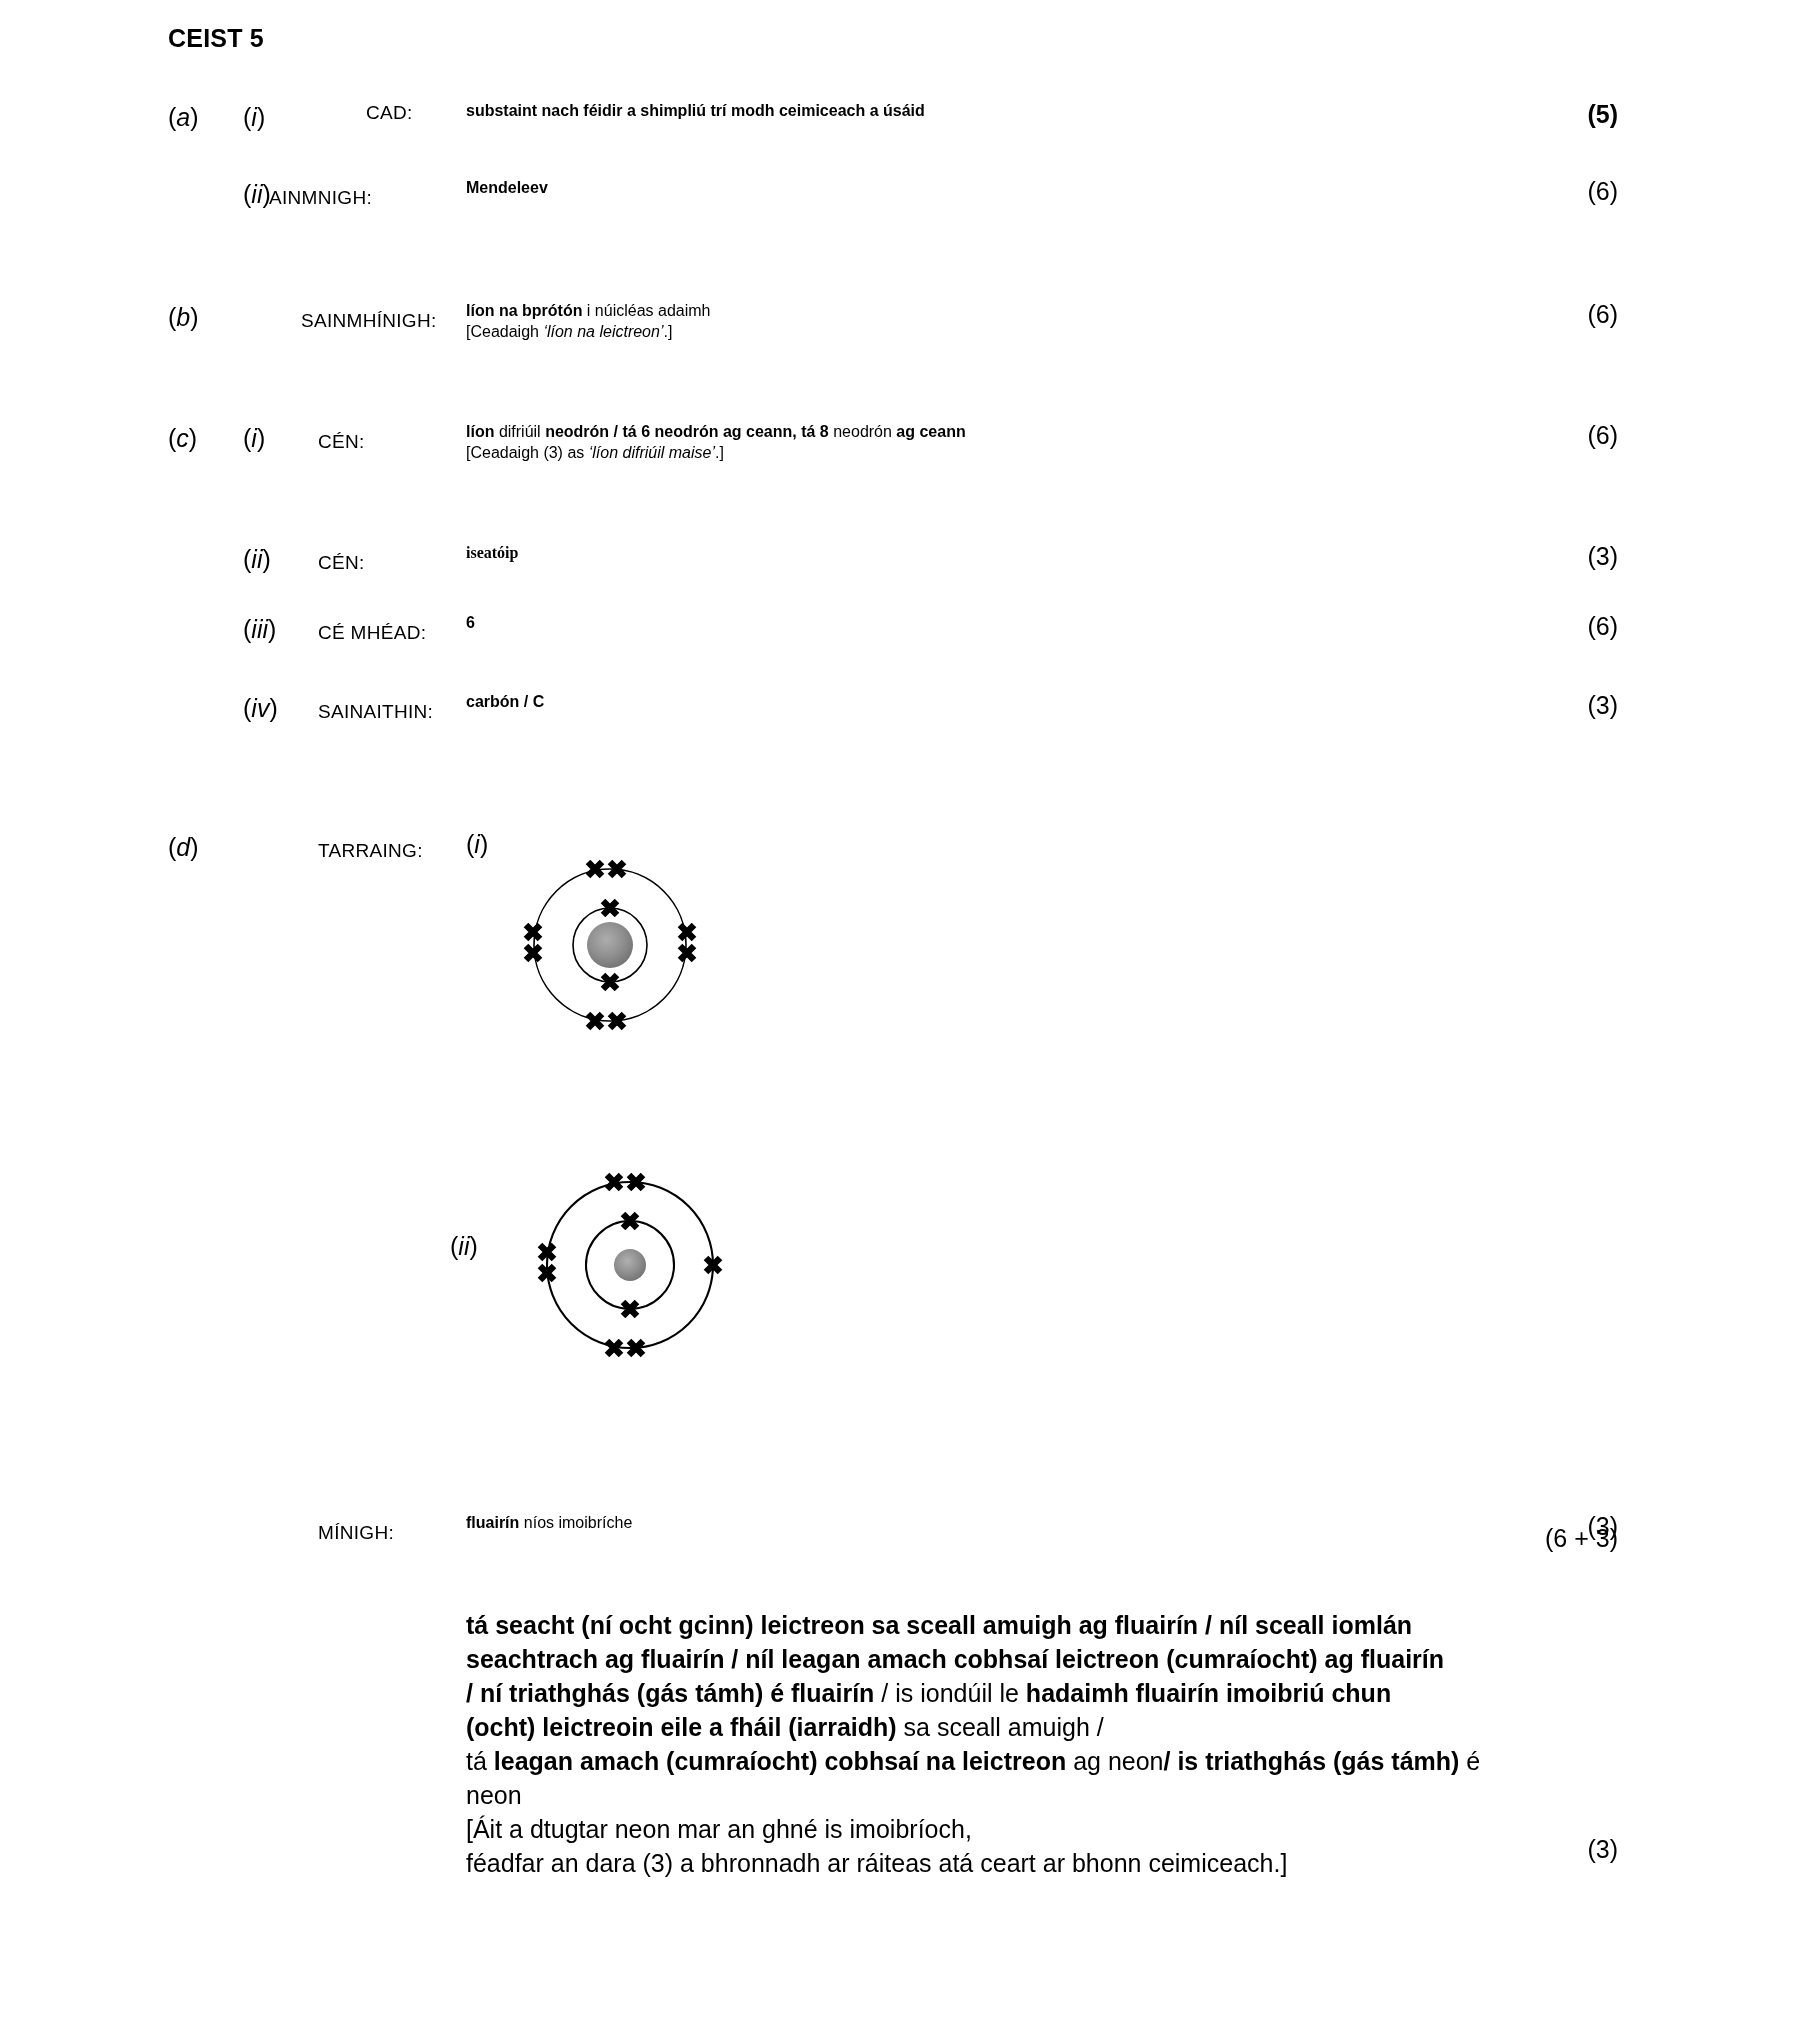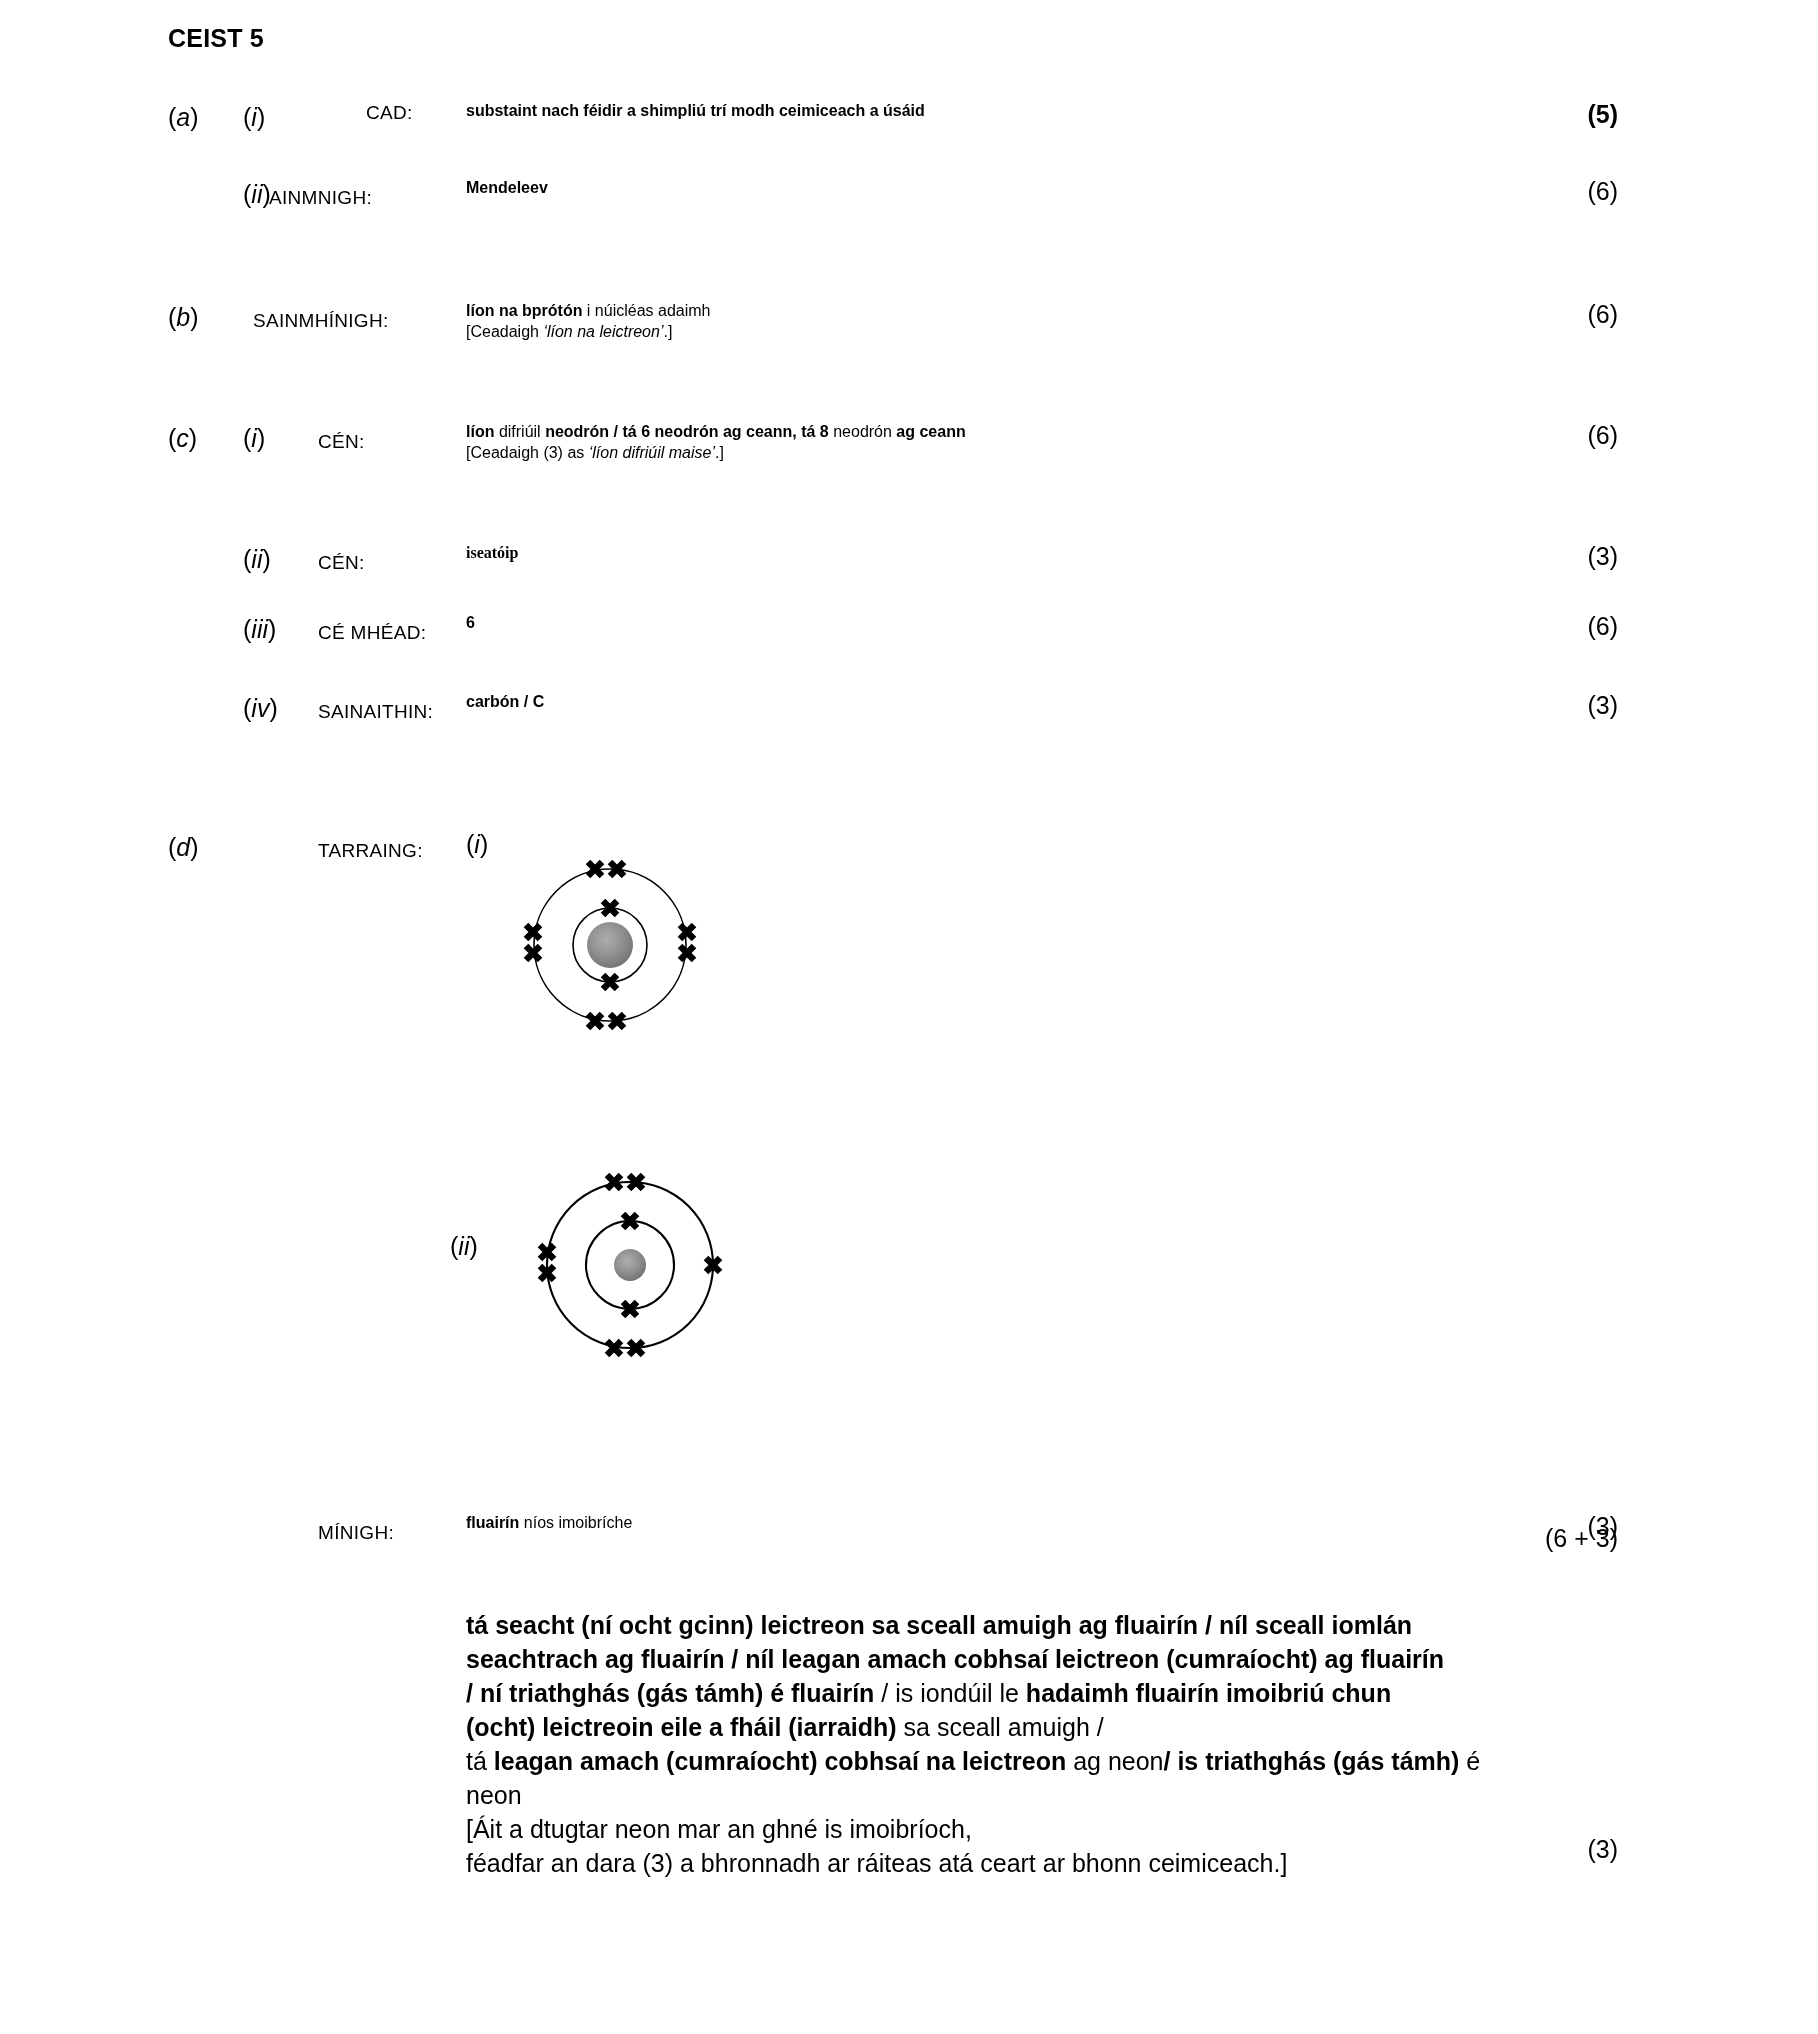--- a/index.html
+++ b/index.html
@@ -116,21 +116,21 @@
   <div class="marks bold" style="top:100px;">(5)</div>
 
   <div class="col-roman" style="top:180px;">(<i>ii</i>)</div>
   <div class="col-verb wide" style="top:187px;margin-left:16px;">AINMNIGH:</div>
   <div class="col-body" style="top:177px;">
     <b>Mendeleev</b>
   </div>
   <div class="marks" style="top:177px;">(6)</div>
 
   <div class="col-letter" style="top:303px;">(<i>b</i>)</div>
-  <div class="col-verb wide" style="top:310px;">SAINMHÍNIGH:</div>
+  <div class="col-verb wide" style="top:310px;margin-left:48px;">SAINMHÍNIGH:</div>
   <div class="col-body" style="top:300px;">
     <div><b>líon na bprótón</b><span> i núicléas adaimh</span></div>
     <div><span>[Ceadaigh </span><i>‘líon na leictreon’</i><span>.]</span></div>
   </div>
   <div class="marks" style="top:300px;">(6)</div>
 
   <div class="col-letter" style="top:424px;">(<i>c</i>)</div>
   <div class="col-roman" style="top:424px;">(<i>i</i>)</div>
   <div class="col-verb" style="top:431px;">CÉN:</div>
   <div class="col-body" style="top:421px;">

